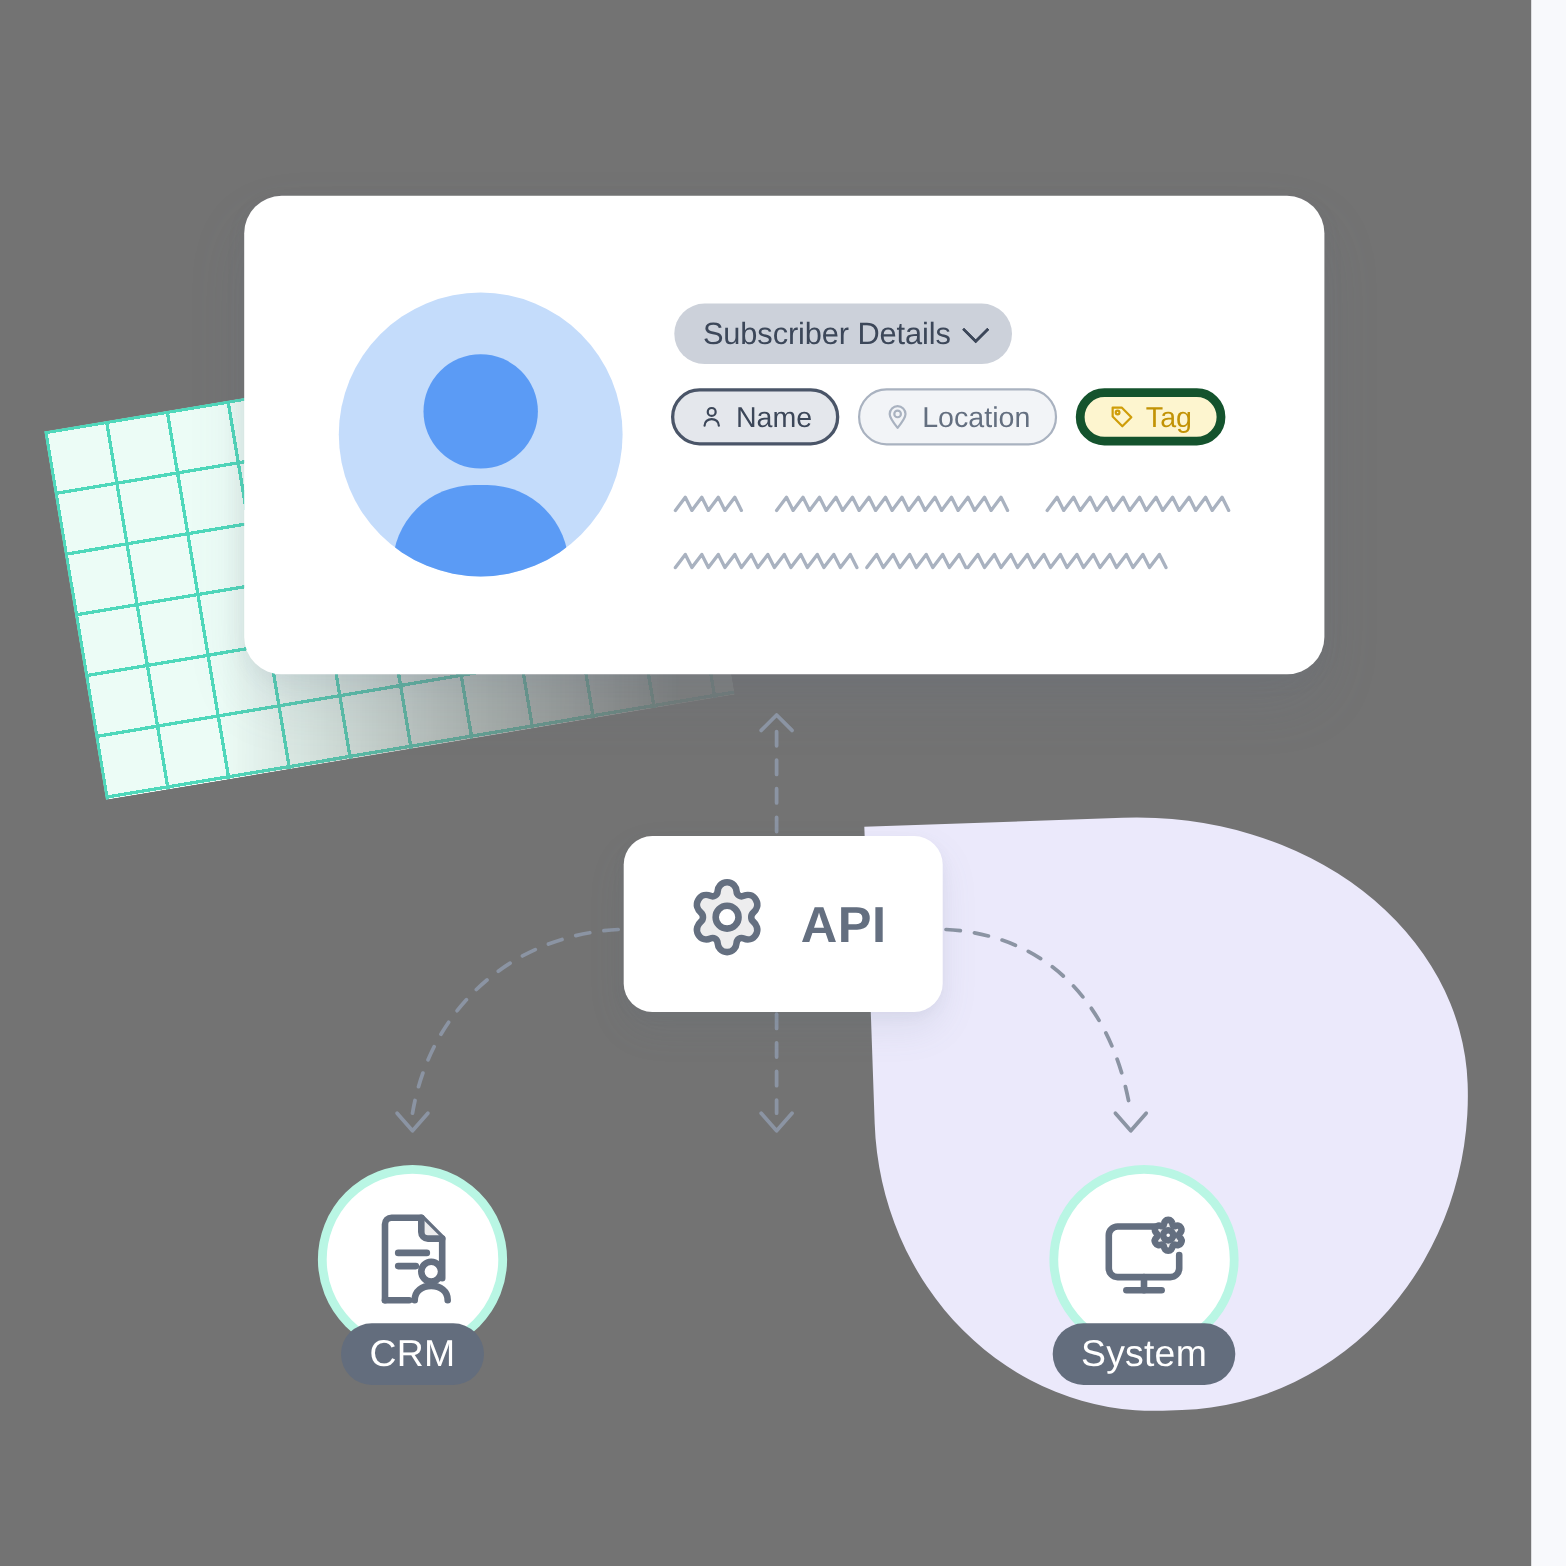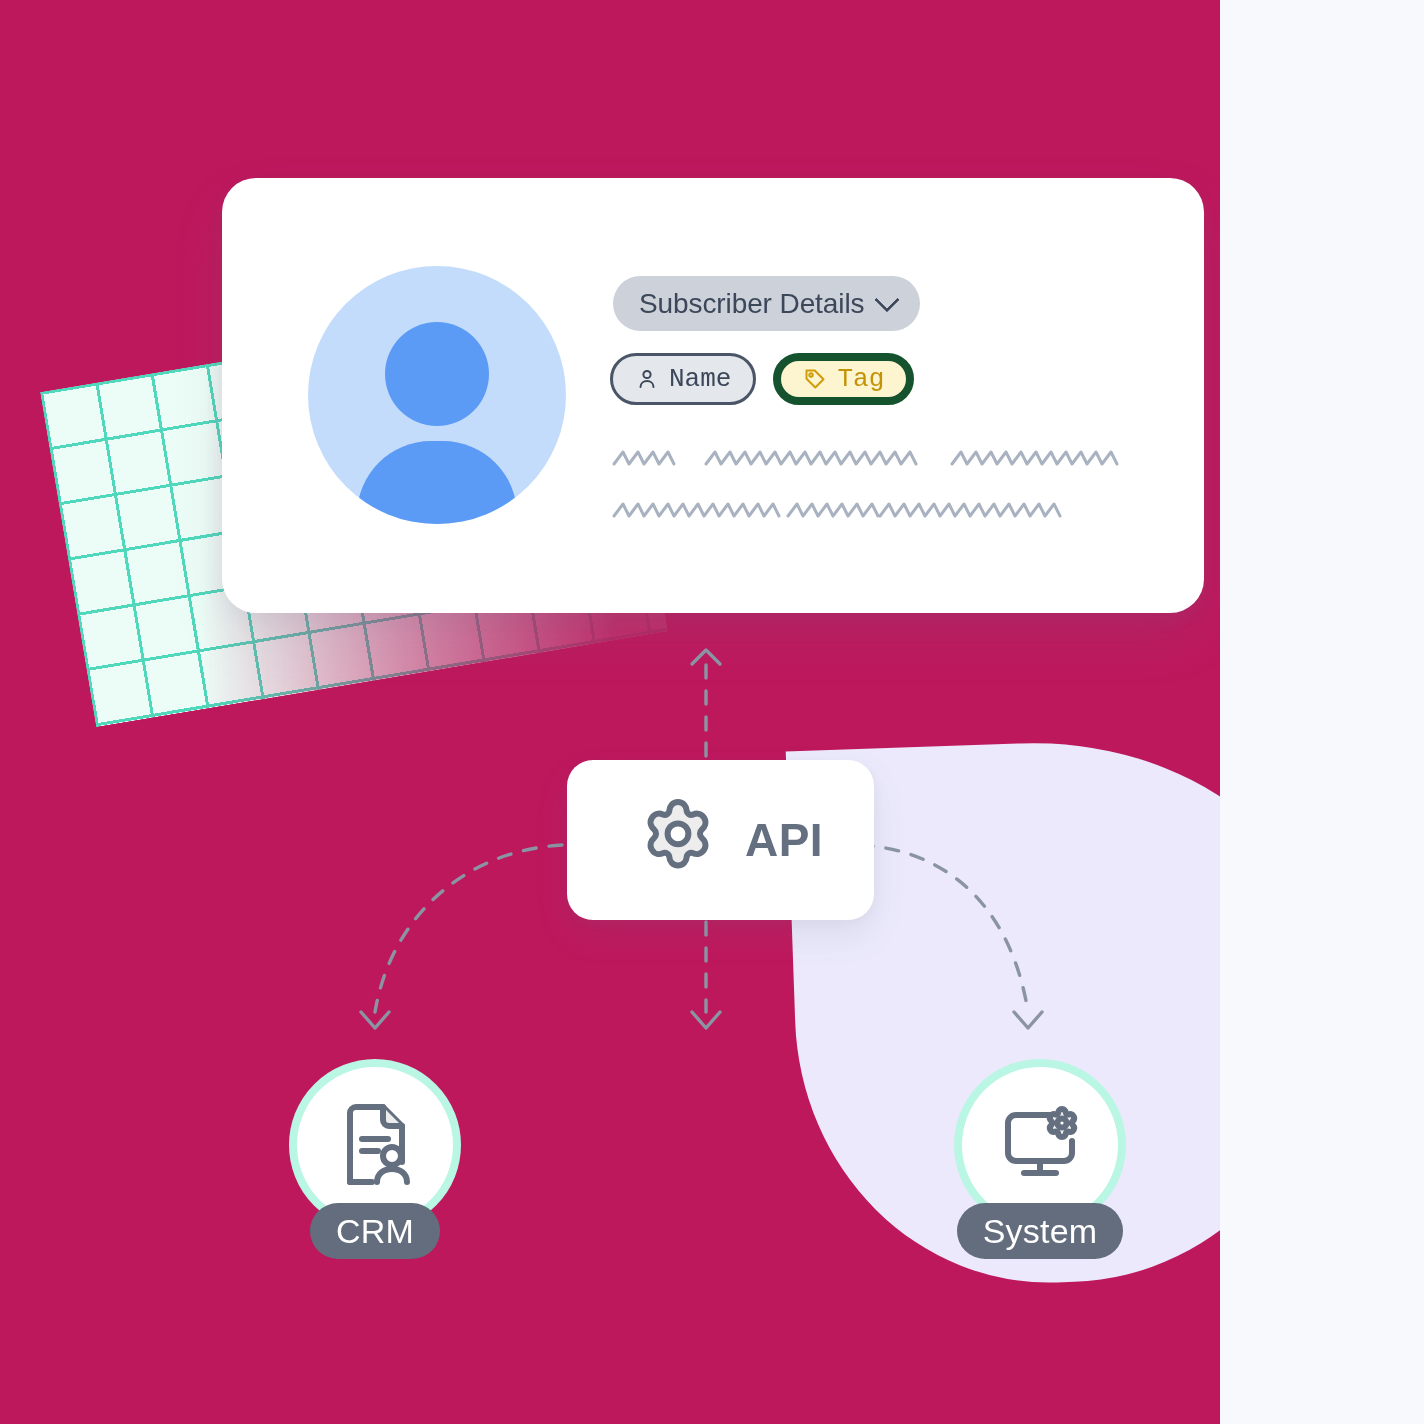--- a/index.html
+++ b/index.html
@@ -2,23 +2,23 @@
 <html><head>
 <meta charset="utf-8">
 <style>
   html, body {
     margin: 0;
     padding: 0;
     background: #f8f9fc;
   }
   #stage {
     position: relative;
-    width: 1220px;
+    width: 1392px;
     height: 1424px;
-    background: #be185d;
+    background: #737373;
     overflow: hidden;
     font-family: "Liberation Sans", sans-serif;
   }
 
   
   .grid-paper {
     position: absolute;
     left: 40px;
     top: 392px;
     width: 580px;
@@ -117,21 +117,20 @@
     border-radius: 1px;
   }
 
   .chip-row {
     position: absolute;
     left: 388px;
     top: 175px;
     display: flex;
     align-items: center;
     gap: 17px;
-    font-family: Liberation Mono, monospace;
   }
   .chip {
     display: flex;
     align-items: center;
     gap: 10px;
     height: 52px;
     padding: 0 22px;
     border-radius: 26px;
     font-size: 26px;
     box-sizing: border-box;
@@ -166,21 +165,20 @@
     top: 760px;
     width: 290px;
     height: 160px;
     background: #ffffff;
     border-radius: 26px;
     display: flex;
     align-items: center;
     justify-content: center;
     gap: 24px;
     box-shadow: 0 16px 34px rgba(100,115,140,0.10), 0 4px 12px rgba(100,115,140,0.06);
-    padding-left: 17px;
   }
   .api-label {
     font-size: 46px;
     font-weight: bold;
     color: #646f80;
     letter-spacing: 0.5px;
   }
 
   
   .arrows {
@@ -256,20 +254,29 @@
       <div class="chip chip-name">
         <span>
           <svg width="24" height="24" viewBox="0 0 24 24" fill="none" stroke="#3c4759" stroke-width="2" stroke-linecap="round" stroke-linejoin="round">
             <circle cx="12" cy="7.5" r="3.6"></circle>
             <path d="M5.5 20c0-3.6 2.9-6 6.5-6s6.5 2.4 6.5 6"></path>
           </svg>
         </span>
         <span>Name</span>
       </div>
 
+      <div class="chip chip-location">
+        <span>
+          <svg width="24" height="24" viewBox="0 0 24 24" fill="none" stroke="#a9b2c0" stroke-width="2" stroke-linecap="round" stroke-linejoin="round">
+            <path d="M12 22c5-6.2 7.2-9.4 7.2-12.6A7.2 7.2 0 0 0 4.8 9.4C4.8 12.6 7 15.8 12 22z"></path>
+            <circle cx="12" cy="9.3" r="3"></circle>
+          </svg>
+        </span>
+        <span>Location</span>
+      </div>
 
       <div class="chip chip-tag">
         <span>
           <svg width="24" height="24" viewBox="0 0 24 24" fill="none" stroke="#cf9d09" stroke-width="2" stroke-linecap="round" stroke-linejoin="round">
             <path d="M3.5 3.5h8.2l8.8 8.8-8.2 8.2-8.8-8.8z"></path>
             <circle cx="8" cy="8" r="1.7"></circle>
           </svg>
         </span>
         <span>Tag</span>
       </div>

